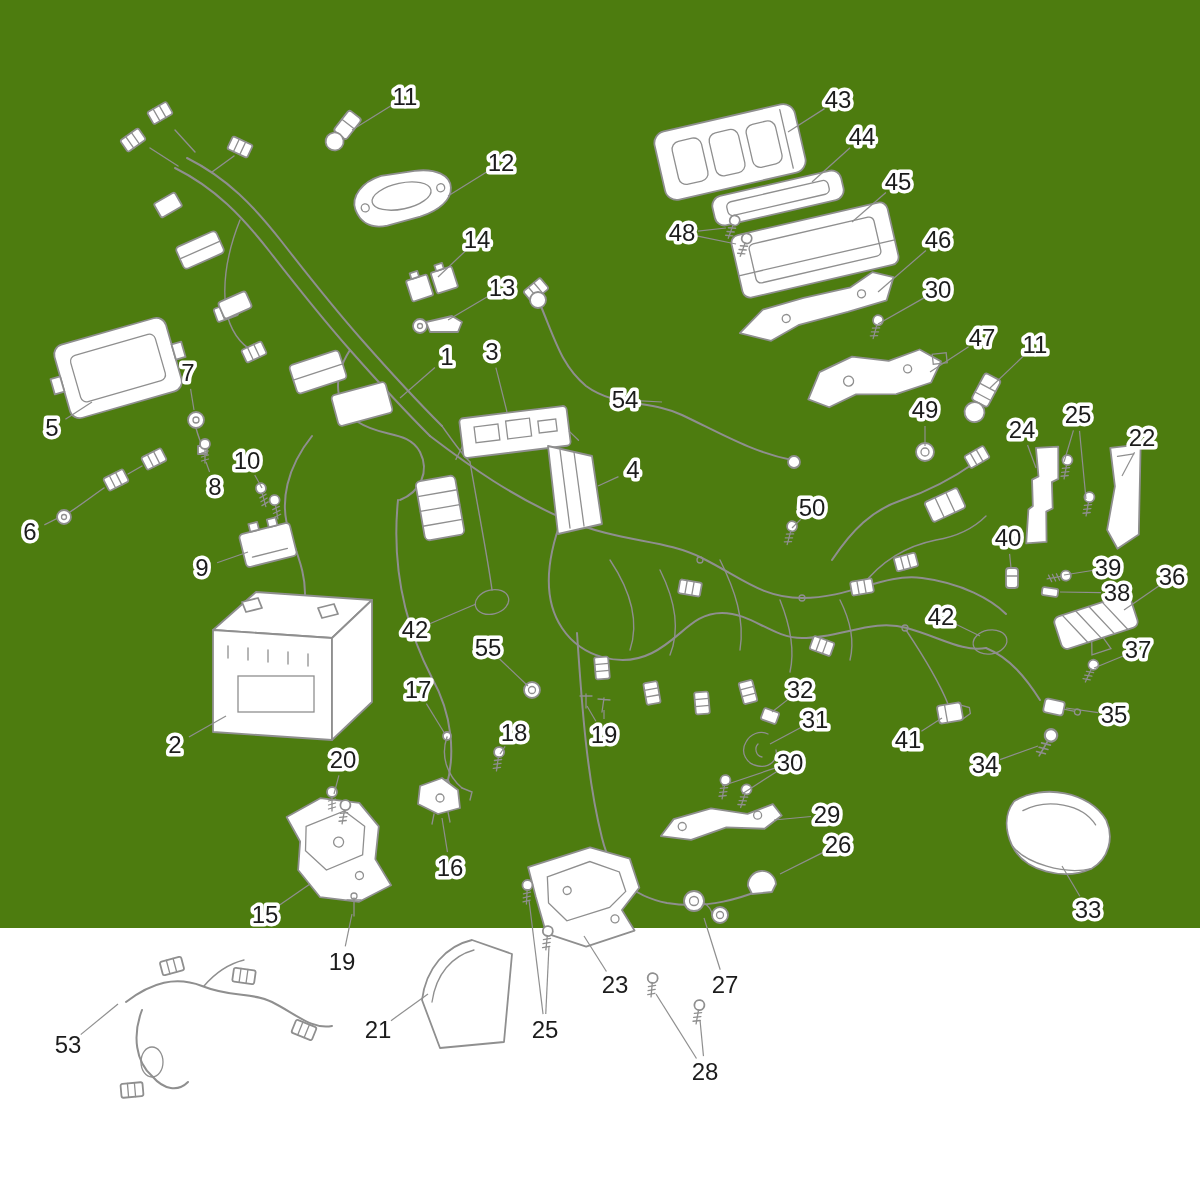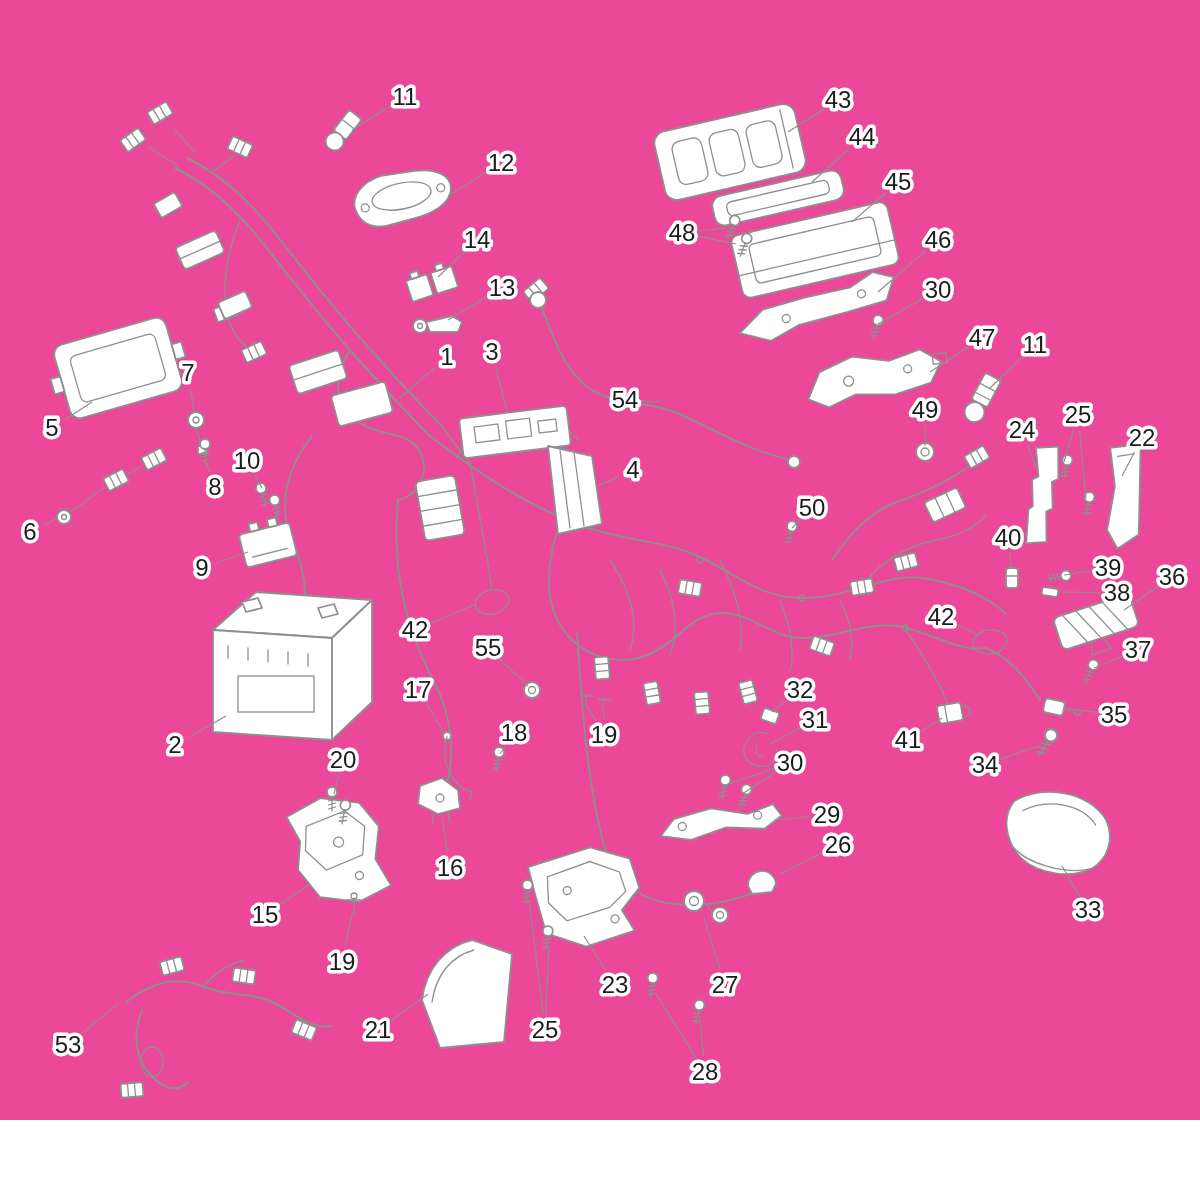--- a/index.html
+++ b/index.html
@@ -1,21 +1,21 @@
 <!DOCTYPE html>
 <html style="--line: #8f8f8f; --leader: #8f8f8f; --labelc: #1c1c1c;"><head>
 <meta charset="utf-8">
 <style>
   html,body{margin:0;padding:0;}
   body{
     width:1200px;height:1200px;overflow:hidden;
     background:#ffffff;
     font-family:"Liberation Sans","DejaVu Sans",sans-serif;
   }
-  .stage{position:relative;width:1200px;height:1120px;background:#ec4899;}
+  .stage{position:relative;width:1200px;height:928px;background:#4d7c0f;}
   svg{display:block}
   .wire{fill:none;stroke:var(--line,#8f8f8f);stroke-width:2;stroke-linecap:round;}
   .wire2{fill:none;stroke:var(--line,#8f8f8f);stroke-width:1.4;stroke-linecap:round;}
   .part{fill:#ffffff;stroke:var(--line,#8f8f8f);stroke-width:1.8;stroke-linejoin:round;}
   .detail{fill:none;stroke:var(--line,#8f8f8f);stroke-width:1.3;stroke-linecap:round;}
   .leader{stroke:var(--leader,#8f8f8f);stroke-width:1.2;}
   .callout-label{
     font-family:"Liberation Sans","DejaVu Sans",sans-serif;
     font-size:24px;font-weight:400;fill:var(--labelc,#1c1c1c);
     text-anchor:middle;paint-order:stroke;stroke:#ffffff;stroke-width:7;stroke-linejoin:round;

